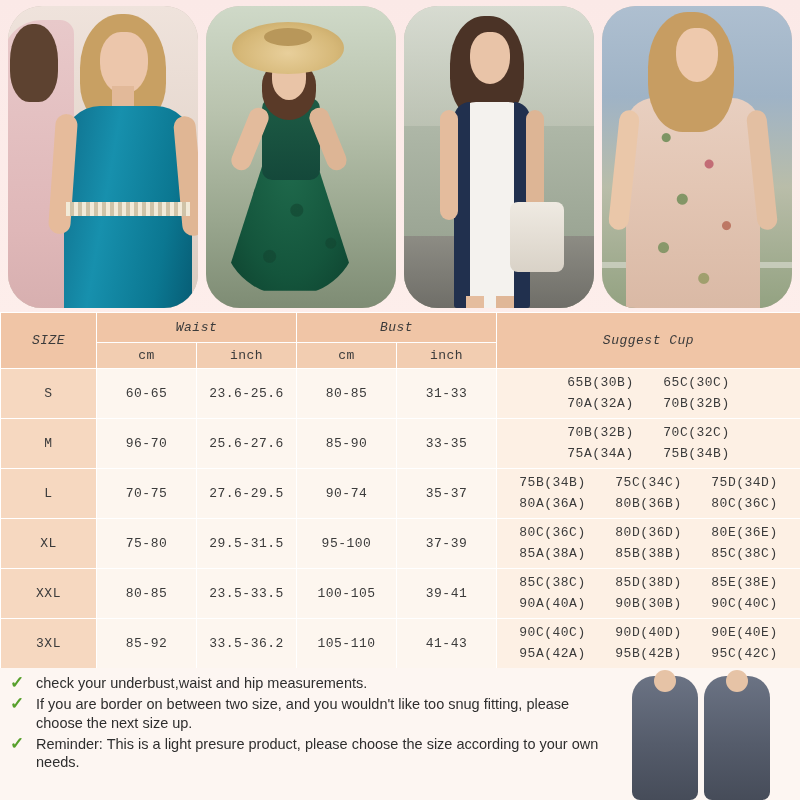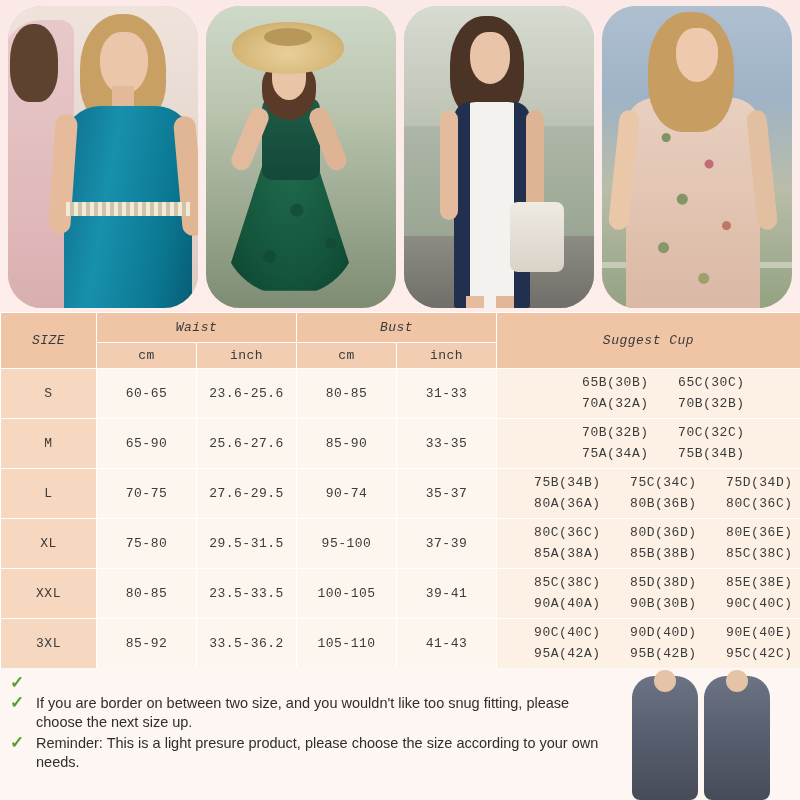--- a/index.html
+++ b/index.html
@@ -161,21 +161,21 @@
     vertical-align: middle;
     padding: 0;
     letter-spacing: .5px;
   }
   .hdr-main { background: #f0c5a6; height: 30px; font-size: 15px; font-style: italic; }
   .hdr-sub  { background: #f2cdb1; height: 26px; font-size: 13px; }
   .sizecell { background: #f6d8c0; font-size: 15px; }
   .datacell { background: #fdf6ef; font-family: Liberation Mono, monospace; }
   .cupcell  { background: #fdf0e4; font-size: 12.5px; line-height: 1.6; }
   .cup-line { white-space: pre; }
-  .cup-line span { display: inline-block; width: 96px; text-align: right; }
+  .cup-line span { display: inline-block; width: 96px; text-align: center; }
   tr.body-row { height: 50px; }
 
   
   .notes {
     position: absolute;
     left: 0; top: 668px;
     width: 800px; height: 132px;
     background: #fdf6f2;
     font-family: "Liberation Sans", sans-serif;
   }
@@ -317,21 +317,21 @@
           <td class="datacell">80-85</td>
           <td class="datacell">31-33</td>
           <td class="cupcell">
             <div class="cup-line"><span>65B(30B)</span><span>65C(30C)</span></div>
             <div class="cup-line"><span>70A(32A)</span><span>70B(32B)</span></div>
           </td>
         </tr>
 
         <tr class="body-row">
           <td class="sizecell">M</td>
-          <td class="datacell">65-90</td>
+          <td class="datacell">96-70</td>
           <td class="datacell">25.6-27.6</td>
           <td class="datacell">85-90</td>
           <td class="datacell">33-35</td>
           <td class="cupcell">
             <div class="cup-line"><span>70B(32B)</span><span>70C(32C)</span></div>
             <div class="cup-line"><span>75A(34A)</span><span>75B(34B)</span></div>
           </td>
         </tr>
 
         <tr class="body-row">
@@ -382,20 +382,21 @@
           </td>
         </tr>
       </tbody>
     </table>
   </div>
 
   <div class="notes">
     <div class="notes-inner">
       <div class="note">
         <div class="check">✓</div>
+        <div class="note-text">check your underbust,waist and hip measurements.</div>
       </div>
       <div class="note">
         <div class="check">✓</div>
         <div class="note-text">If you are border on between two size, and you wouldn't like too snug fitting, please choose the next size up.</div>
       </div>
       <div class="note">
         <div class="check">✓</div>
         <div class="note-text">Reminder: This is a light presure product, please choose the size according to your own needs.</div>
       </div>
     </div>

